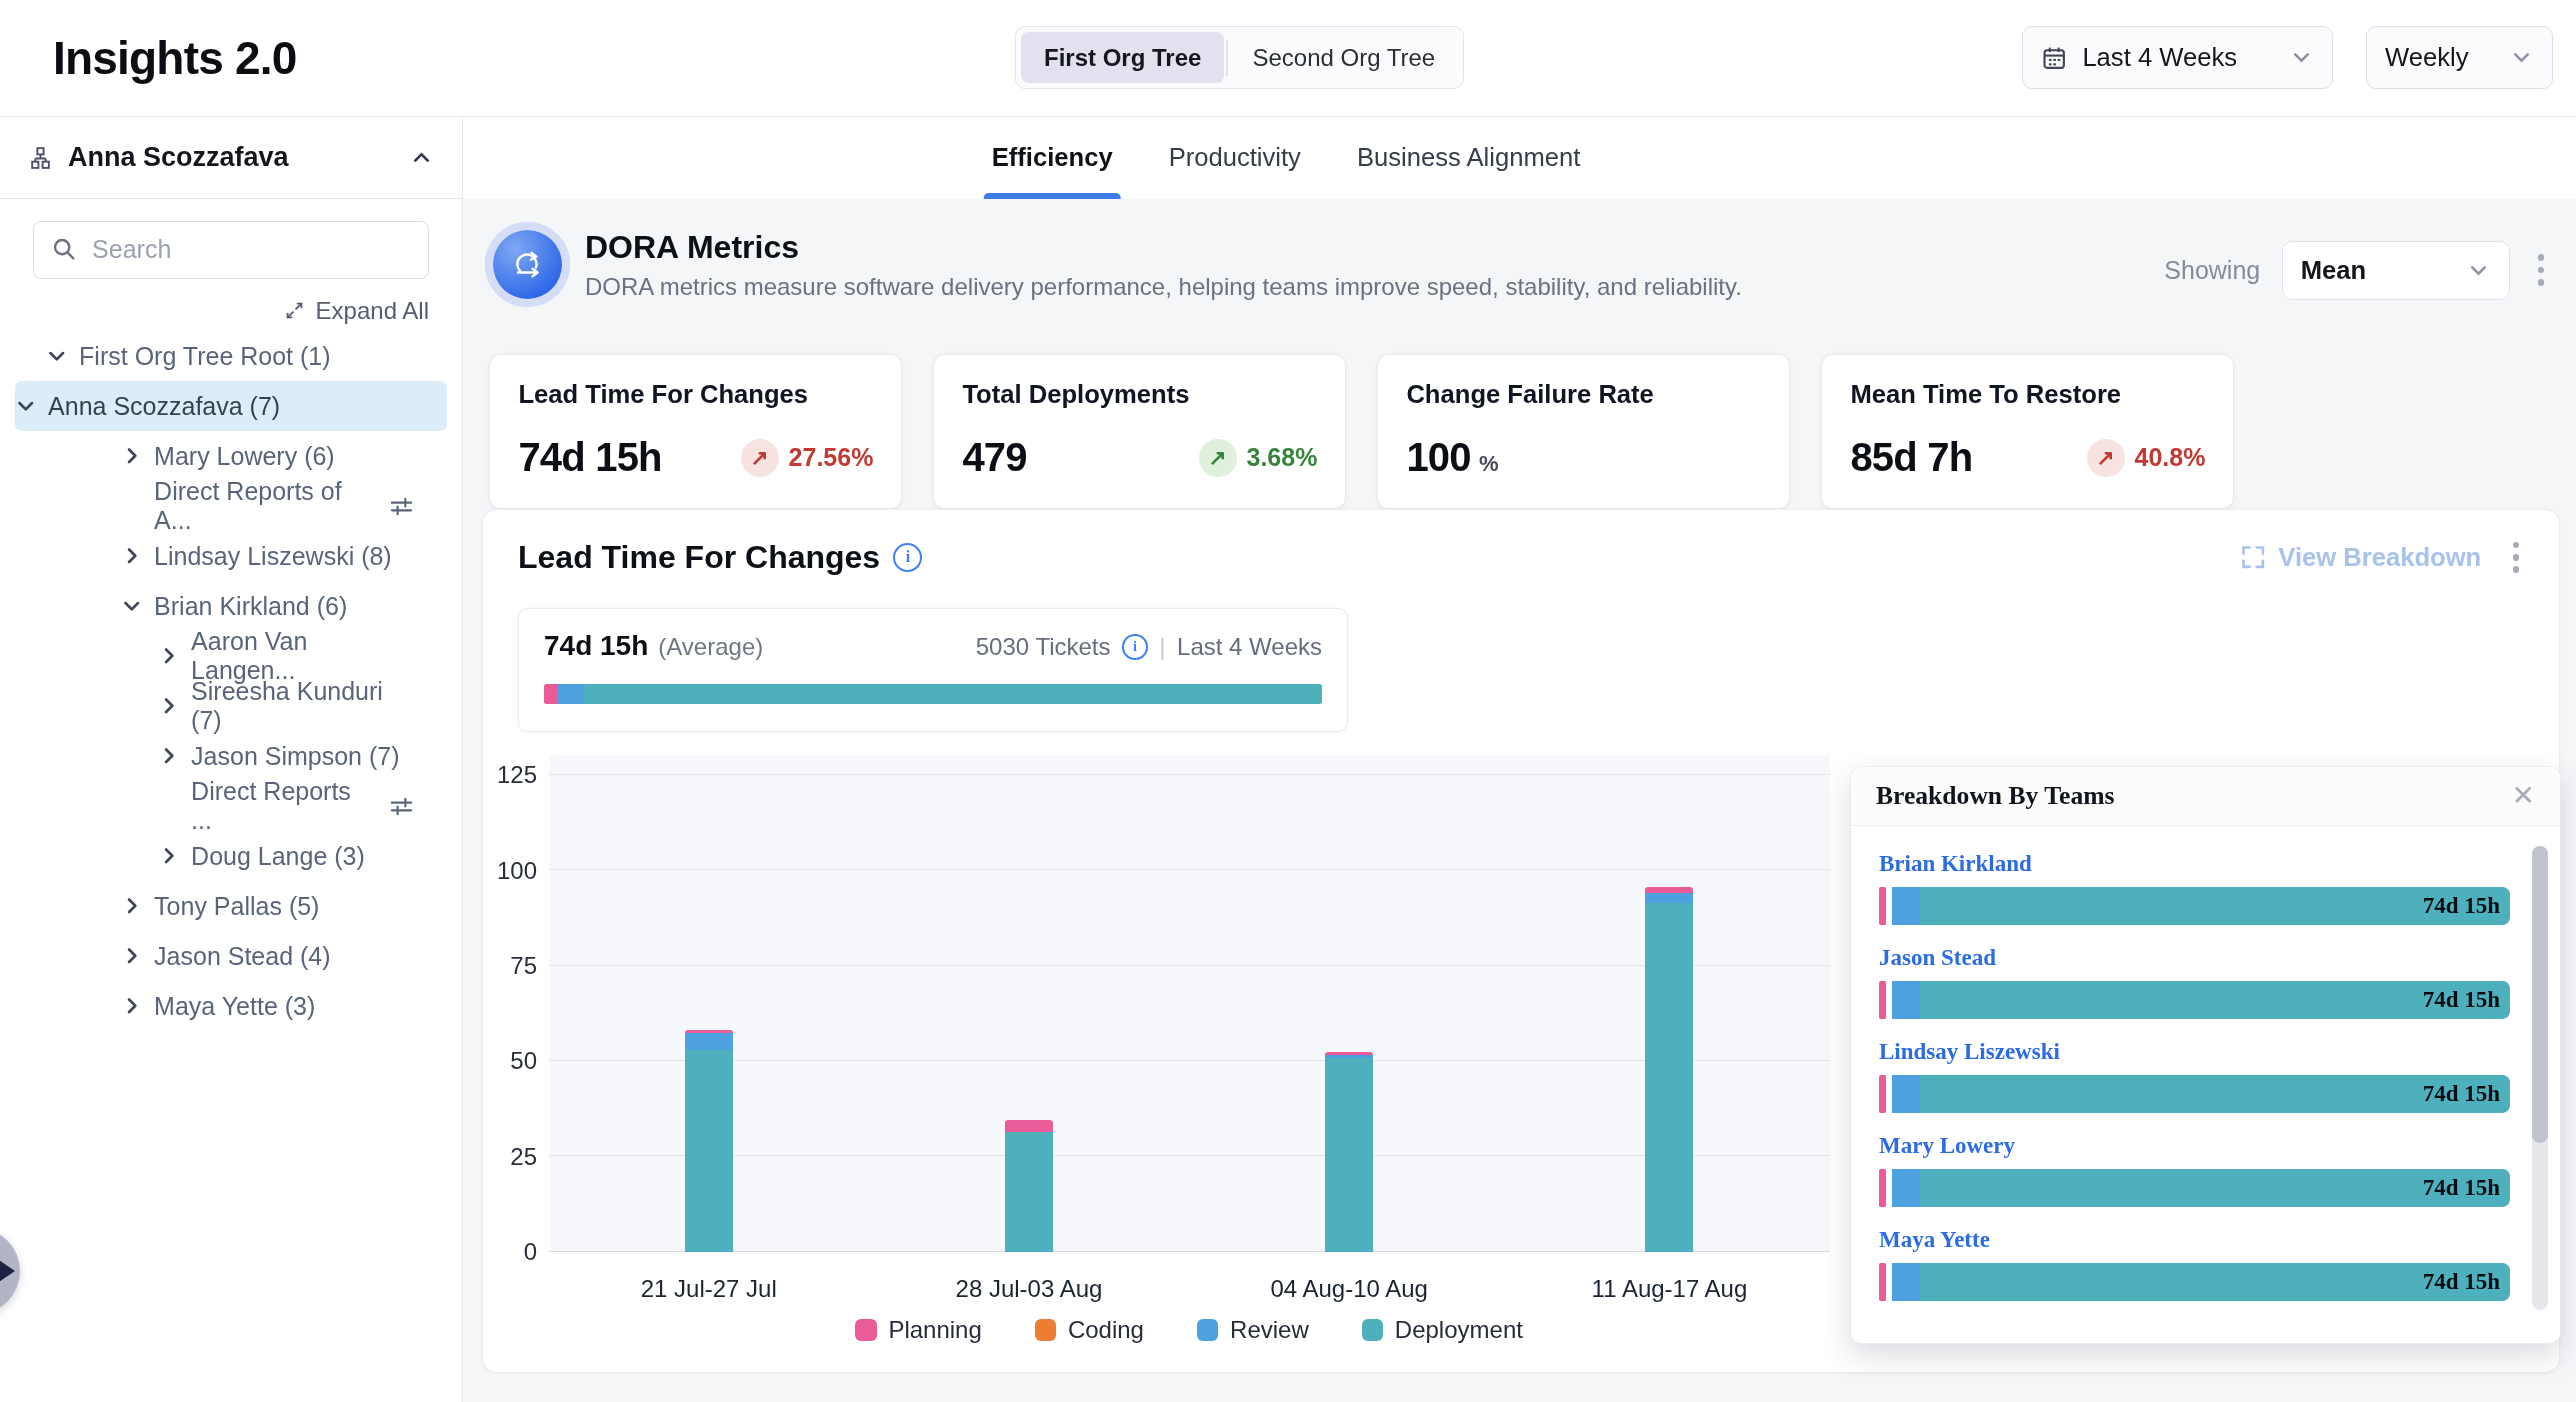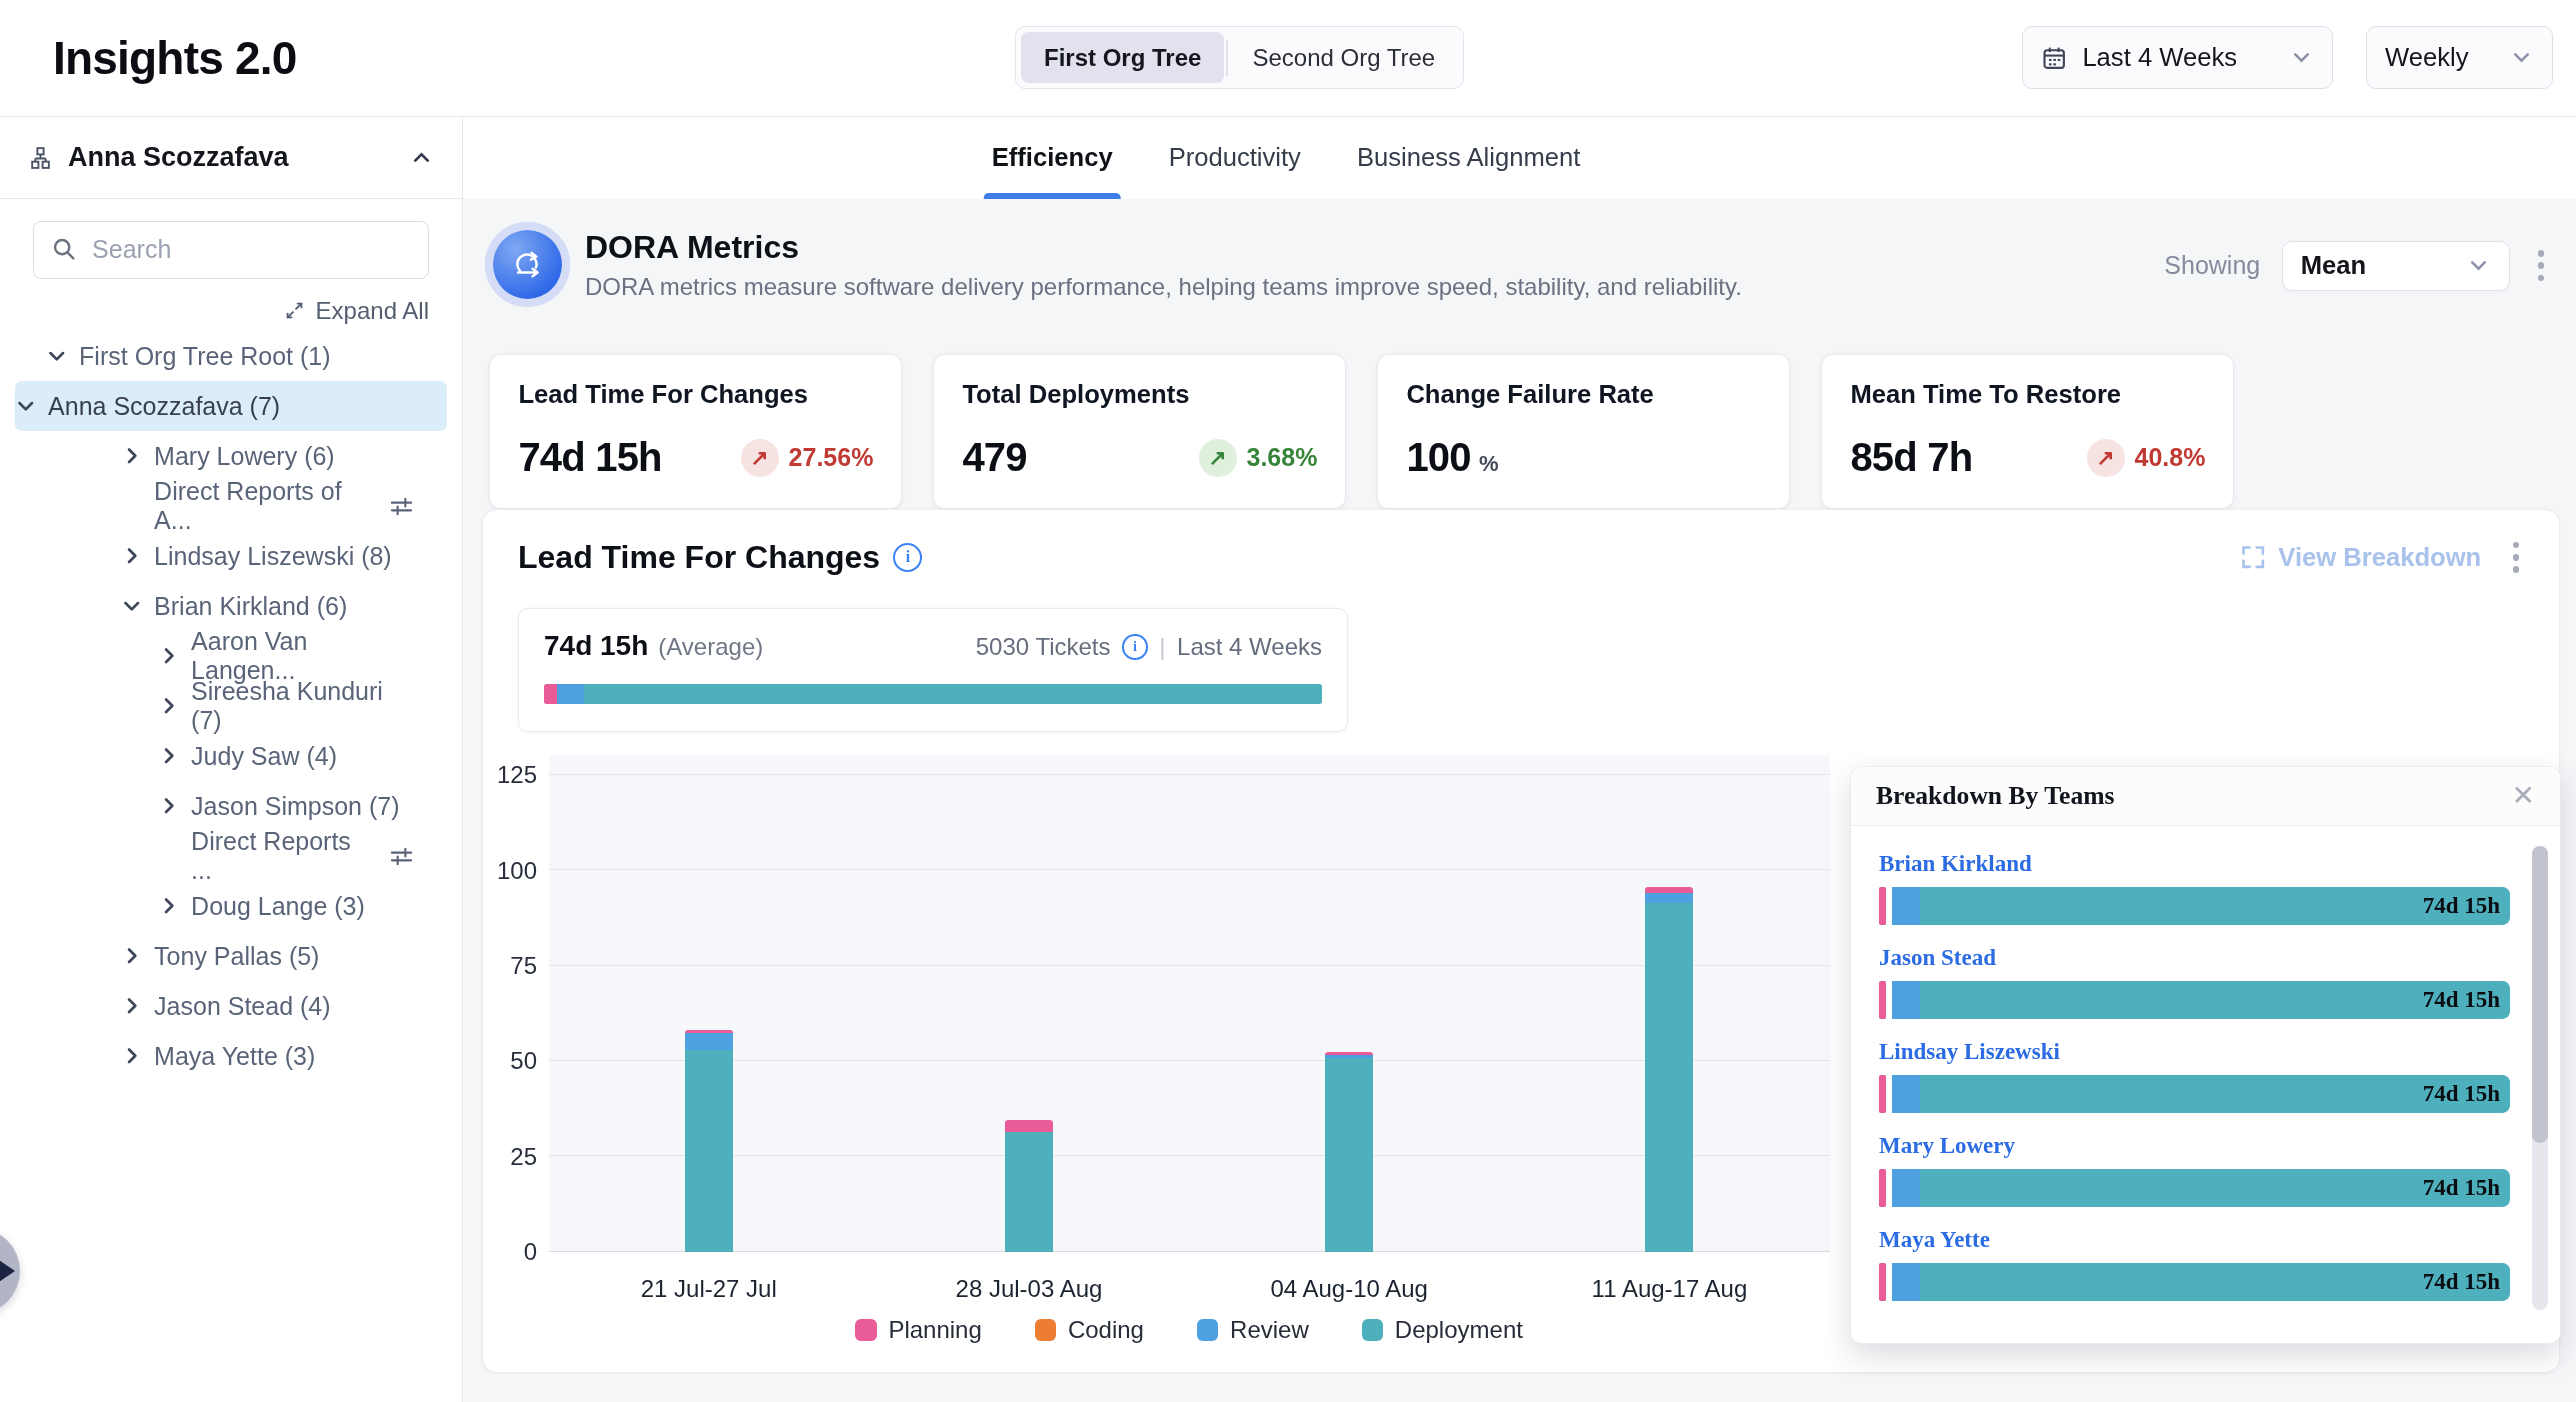--- a/index.html
+++ b/index.html
@@ -270,28 +270,20 @@
           </svg>
         </span>
         <span>Sireesha Kunduri (7)</span>
       </div>
       <div class="tree-row" style="padding-left: 143px;">
         <span class="tree-chev">
           <svg width="21.5" height="21.5" viewBox="0 0 24 24" fill="none" stroke="#3F4859" stroke-width="3" stroke-linecap="round" stroke-linejoin="round">
             <path d="M9 5l7 7-7 7"></path>
           </svg>
         </span>
-        <span>Judy Saw (4)</span>
-      </div>
-      <div class="tree-row" style="padding-left: 143px;">
-        <span class="tree-chev">
-          <svg width="21.5" height="21.5" viewBox="0 0 24 24" fill="none" stroke="#3F4859" stroke-width="3" stroke-linecap="round" stroke-linejoin="round">
-            <path d="M9 5l7 7-7 7"></path>
-          </svg>
-        </span>
         <span>Jason Simpson (7)</span>
       </div>
       <div class="tree-row" style="padding-left: 143px;">
         <span class="tree-chev leaf">
           <svg width="21.5" height="21.5" viewBox="0 0 24 24" fill="none" stroke="#3F4859" stroke-width="3" stroke-linecap="round" stroke-linejoin="round">
             <path d="M9 5l7 7-7 7"></path>
           </svg>
         </span>
         <span>Direct Reports ...</span>
         <span class="tree-filter">
@@ -363,21 +355,21 @@
             <path d="M29.5 28.5l6 4.5-6 4.5"></path>
           </svg>
         </div>
         <div>
           <div class="dora-title">DORA Metrics</div>
           <div class="dora-sub">DORA metrics measure software delivery performance, helping teams improve speed, stability, and reliability.</div>
         </div>
       </div>
       <div class="dora-right">
         <span class="showing">Showing</span>
-        <div class="select mean-select" style="width:228px;height:50px">
+        <div class="select mean-select" style="width:228px;height:59px">
           <span class="lbl">Mean</span>
           <span class="chev">
             <svg width="25" height="25" viewBox="0 0 24 24" fill="none" stroke="#8E92A8" stroke-width="2.5" stroke-linecap="round">
                 <path d="M6 9l6 6 6-6"></path>
               </svg>
           </span>
         </div>
         <div class="kebab">
             <i></i>
             <i></i>

